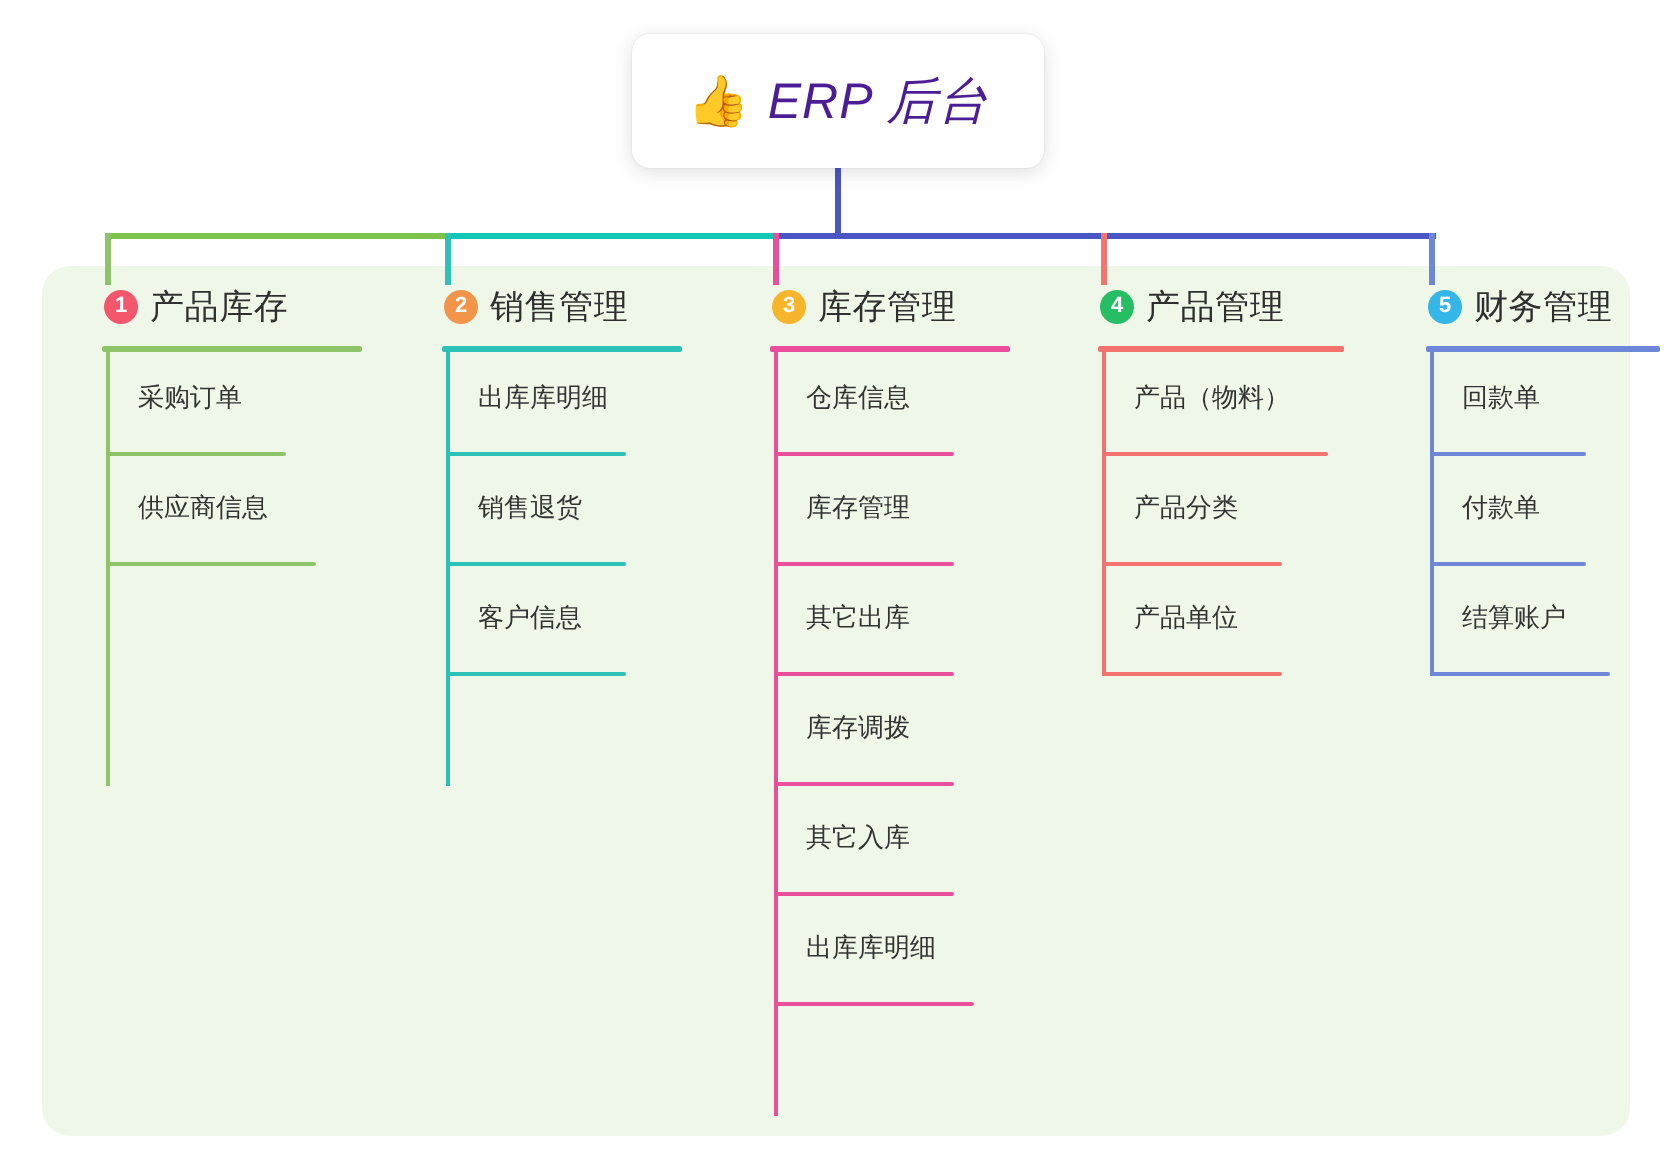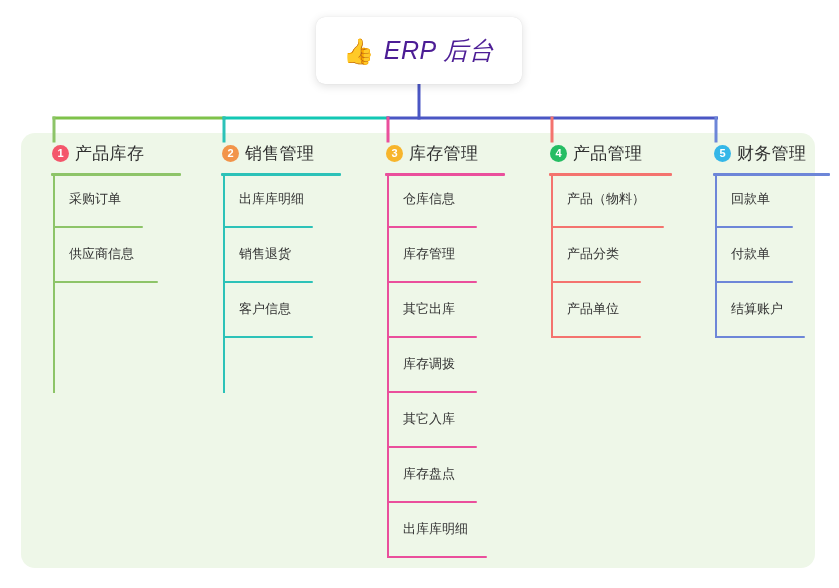--- a/index.html
+++ b/index.html
@@ -235,24 +235,20 @@
           </div>
           <div class="item">
             <span class="item-label">库存调拨</span>
             <div class="item-rule" style="width: 90px; background: rgb(234, 79, 156);"></div>
           </div>
           <div class="item">
             <span class="item-label">其它入库</span>
             <div class="item-rule" style="width: 90px; background: rgb(234, 79, 156);"></div>
           </div>
           <div class="item">
-            <span class="item-label">库存盘点</span>
-            <div class="item-rule" style="width: 90px; background: rgb(234, 79, 156);"></div>
-          </div>
-          <div class="item">
             <span class="item-label">出库库明细</span>
             <div class="item-rule" style="width: 100px; background: rgb(234, 79, 156);"></div>
           </div>
         </div>
       </div>
       <div class="column" style="left: 512px; width: 160px;">
         <div class="col-head">
           <span class="badge" style="background: rgb(38, 189, 99);">4</span>
           <span class="col-title">产品管理</span>
         </div>

